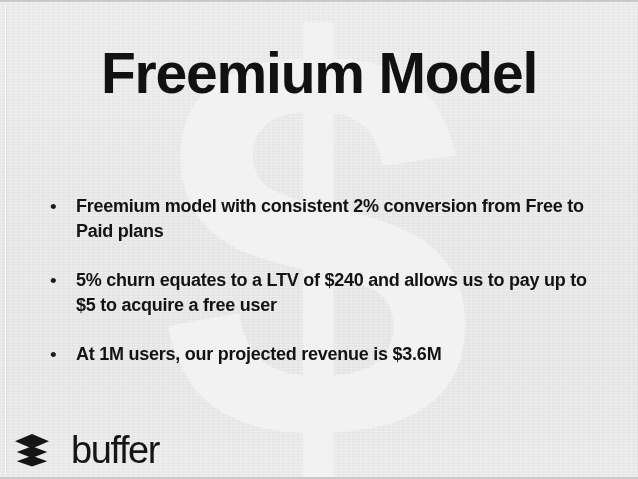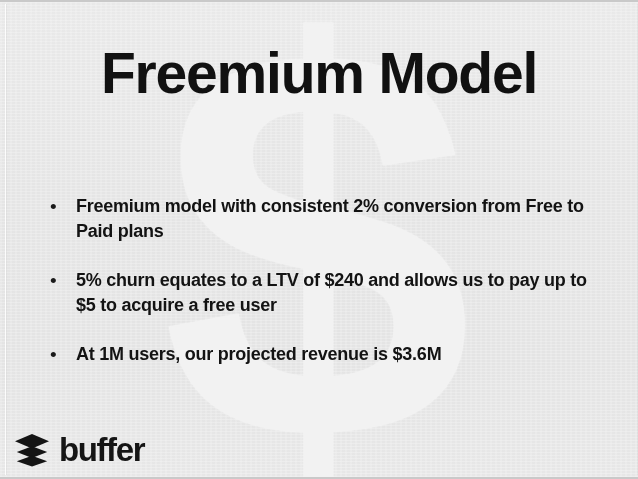--- a/index.html
+++ b/index.html
@@ -126,25 +126,26 @@
     display: flex;
     align-items: center;
     gap: 9px;
   }
   .logo-mark {
     width: 36px;
     height: 34px;
     display: block;
   }
   .logo-word {
-    font-size: 33px;
-    font-weight: 700;
+    font-size: 38px;
+    font-weight: 400;
     letter-spacing: -1.4px;
     color: #151515;
     line-height: 34px;
+    margin-left: 12px;
   }
 </style>
 </head>
 <body>
 
 <div id="slide">
 
   <div class="bg-base"></div>
   <div class="bg-noise"></div>
   <div class="edge-left"></div>

